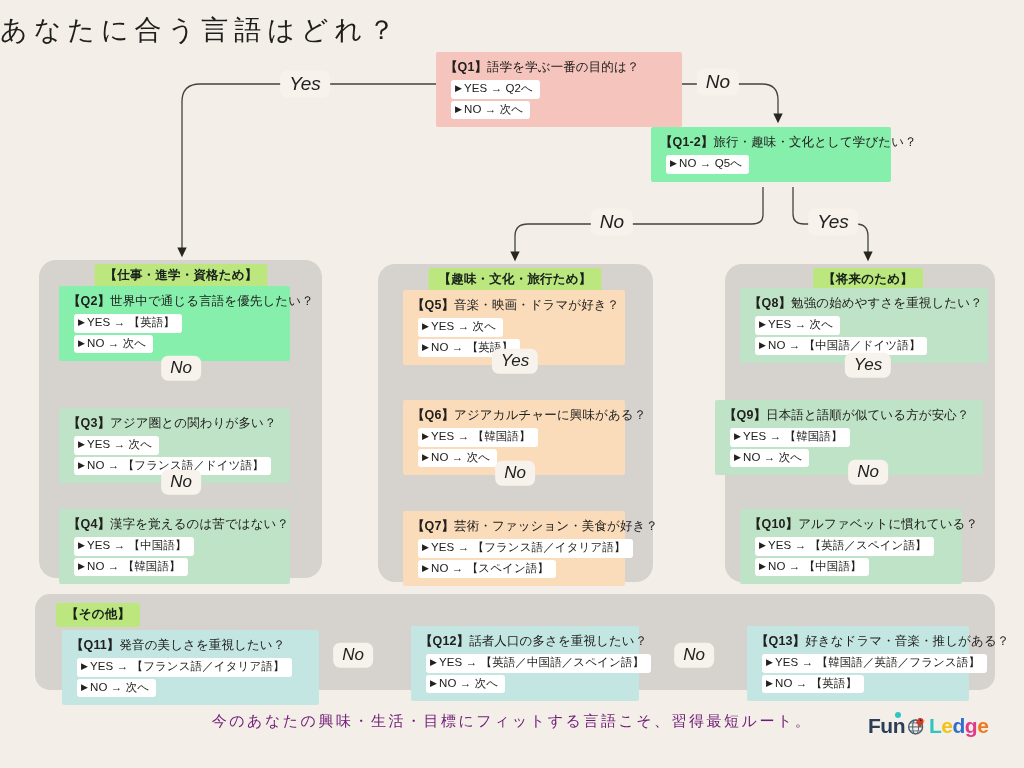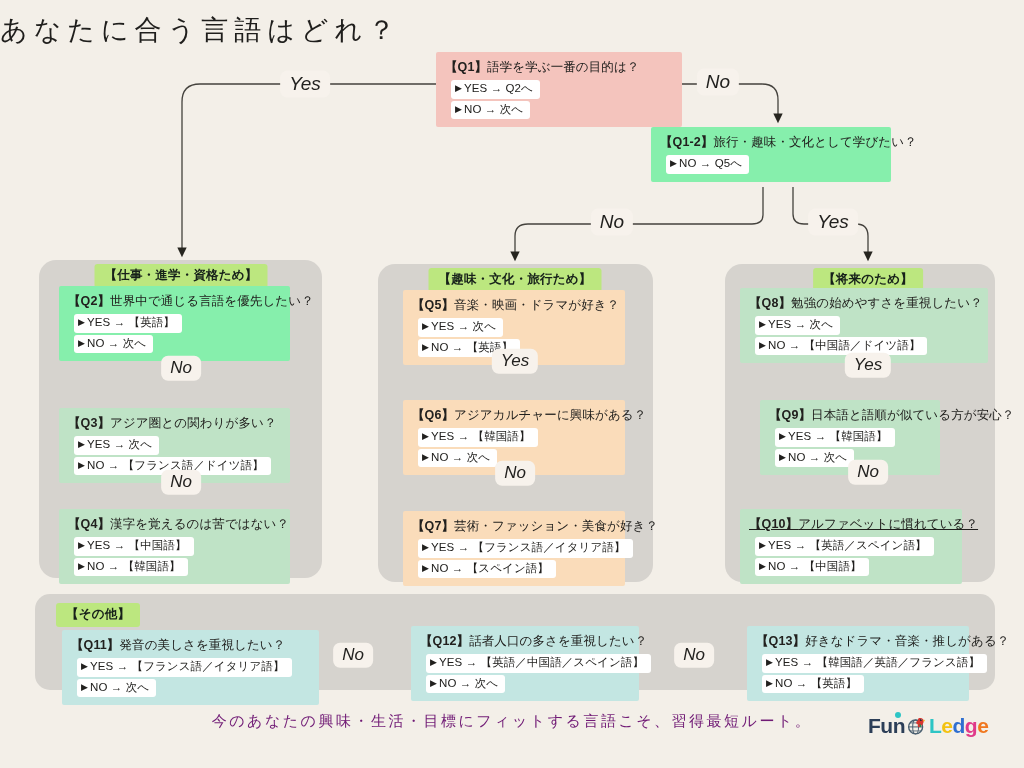--- a/index.html
+++ b/index.html
@@ -273,31 +273,31 @@
   <div class="qbox q-green" style="left:740px; top:288px; width:248px;">
     <div class="qhead">
       <b>【Q8】</b><span>勉強の始めやすさを重視したい？</span>
     </div>
     <span class="optrow"><span class="opt"><span class="tri">▶</span><span>YES → 次へ</span></span></span>
     <span class="optrow"><span class="opt"><span class="tri">▶</span><span>NO → 【中国語／ドイツ語】</span></span></span>
   </div>
 
   <div class="edge-label sm" style="left:868px; top:365px;">Yes</div>
 
-  <div class="qbox q-green" style="left:760px; top:400px; width:180px;">
+  <div class="qbox q-green" style="left:715px; top:400px; width:268px;">
     <div class="qhead">
       <b>【Q9】</b><span>日本語と語順が似ている方が安心？</span>
     </div>
     <span class="optrow"><span class="opt"><span class="tri">▶</span><span>YES → 【韓国語】</span></span></span>
     <span class="optrow"><span class="opt"><span class="tri">▶</span><span>NO → 次へ</span></span></span>
   </div>
 
   <div class="edge-label sm" style="left:868px; top:472px;">No</div>
 
-  <div class="qbox q-green" style="left:740px; top:509px; width:222px;text-decoration:underline;">
+  <div class="qbox q-green" style="left:740px; top:509px; width:222px;">
     <div class="qhead">
       <b>【Q10】</b><span>アルファベットに慣れている？</span>
     </div>
     <span class="optrow"><span class="opt"><span class="tri">▶</span><span>YES → 【英語／スペイン語】</span></span></span>
     <span class="optrow"><span class="opt"><span class="tri">▶</span><span>NO → 【中国語】</span></span></span>
   </div>
 
   <div class="shell-bottom" style="left:35px; top:594px; width:960px; height:96px;"></div>
   <div class="chip left-anchor" style="left:56px; top:603px;">【その他】</div>
 

